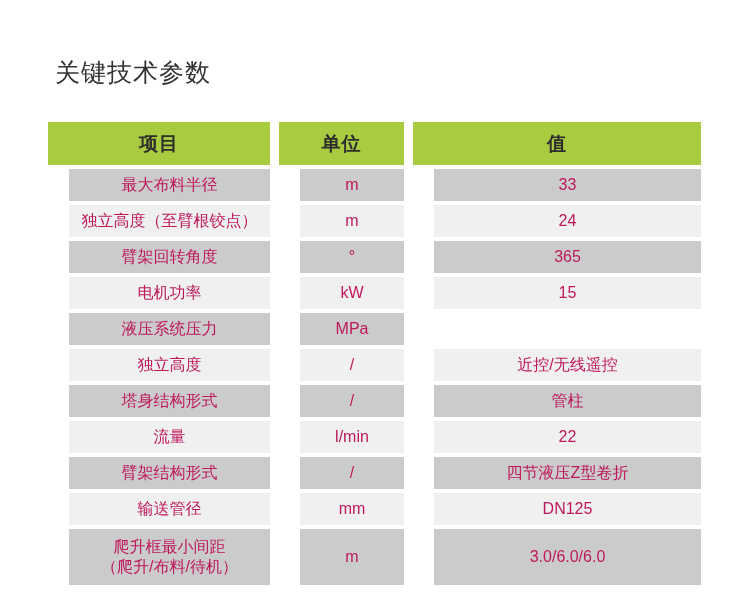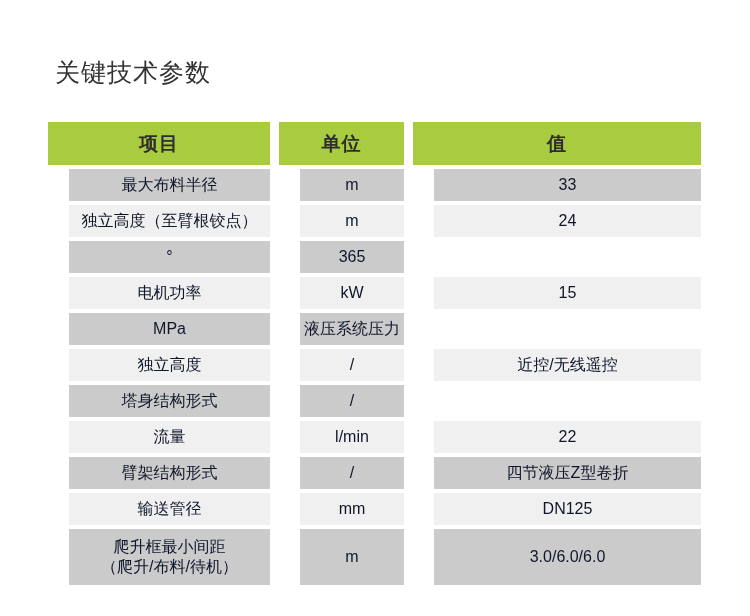--- a/index.html
+++ b/index.html
@@ -44,21 +44,21 @@
     height: 43px;
     background: #a8cb3f;
     color: #2d2d2d;
     font-size: 19px;
     font-weight: bold;
     letter-spacing: 1px;
   }
   .td {
     height: 32px;
     font-size: 16px;
-    color: #0f172a;
+    color: #be185d;
     white-space: pre-line;
     line-height: 1.25;
     margin-left: 21px;
   }
   .tr.gray .td { background: #cbcbcb; }
   .tr.light .td { background: #f0f0f0; }
   .tr.tall .td { height: 56px; }
 </style>
 </head>
 <body>
@@ -80,44 +80,46 @@
       <div class="cell td">33</div>
     </div>
 
     <div class="tr light">
       <div class="cell td">独立高度（至臂根铰点）</div>
       <div class="cell td">m</div>
       <div class="cell td">24</div>
     </div>
 
     <div class="tr gray">
+      <div class="cell td">臂架回转角度</div>
       <div class="cell td">°</div>
       <div class="cell td">365</div>
     </div>
 
     <div class="tr light">
       <div class="cell td">电机功率</div>
       <div class="cell td">kW</div>
       <div class="cell td">15</div>
     </div>
 
     <div class="tr gray">
+      <div class="cell td">液压系统压力</div>
       <div class="cell td">MPa</div>
-      <div class="cell td">液压系统压力</div>
     </div>
 
     <div class="tr light">
       <div class="cell td">独立高度</div>
       <div class="cell td">/</div>
       <div class="cell td">近控/无线遥控</div>
     </div>
 
     <div class="tr gray">
       <div class="cell td">塔身结构形式</div>
       <div class="cell td">/</div>
+      <div class="cell td">管柱</div>
     </div>
 
     <div class="tr light">
       <div class="cell td">流量</div>
       <div class="cell td">l/min</div>
       <div class="cell td">22</div>
     </div>
 
     <div class="tr gray">
       <div class="cell td">臂架结构形式</div>

